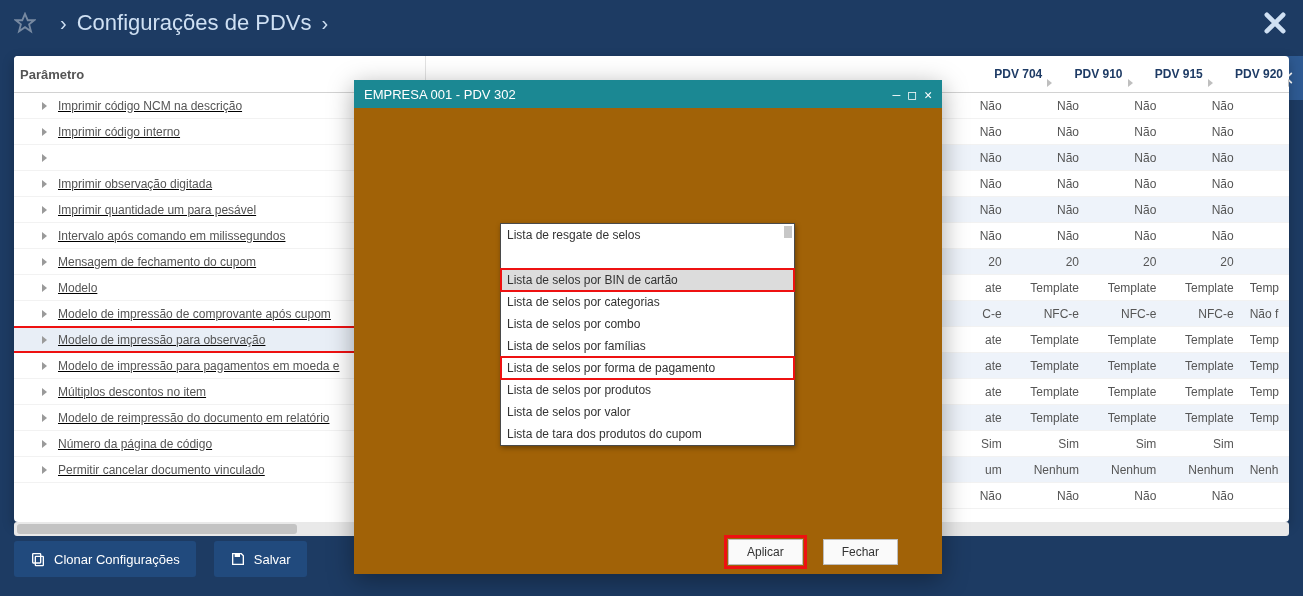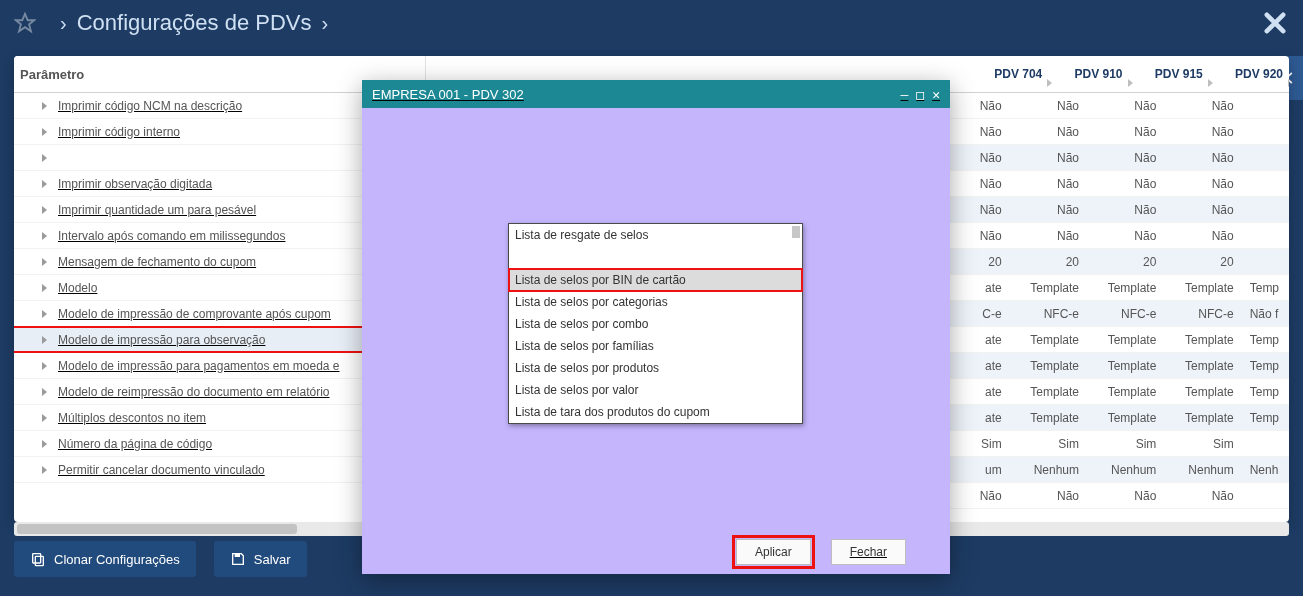--- a/index.html
+++ b/index.html
@@ -40,21 +40,21 @@
   .data-row.alt{background:#eef3fa;}
   .cell{width:82px; text-align:right; padding-right:10px; font-size:12px; color:#555; white-space:nowrap; overflow:hidden;}
   .gap{flex:0 0 auto;}
 
   
   .bottom-bar{position:absolute; left:14px; right:14px; bottom:14px; height:46px; background:#1d3b63; display:flex; align-items:center; gap:18px;}
   .btn-prim{background:#214a7d; color:#fff; border:none; height:36px; padding:0 16px; font-size:13px; display:flex; align-items:center; gap:8px; border-radius:3px; cursor:pointer;}
   .btn-prim svg{width:16px;height:16px;fill:#fff;}
 
   
-  .modal{position:absolute; left:362px; top:80px; width:588px; height:494px; background:#c4b5fd; box-shadow:0 6px 24px rgba(0,0,0,.35); z-index:20;text-decoration:underline;}
+  .modal{position:absolute; left:354px; top:80px; width:588px; height:494px; background:#a16207; box-shadow:0 6px 24px rgba(0,0,0,.35); z-index:20;}
   .modal-title{height:28px; background:#1b8893; color:#fff; font-size:13px; display:flex; align-items:center; padding:0 10px;}
   .modal-title .wctrl{margin-left:auto; display:flex; gap:8px;}
   .modal-title .wctrl span{cursor:pointer; font-family:monospace; font-size:13px; line-height:1;}
   .modal-body{position:relative; height:calc(100% - 28px - 44px);}
   .dropdown{position:absolute; left:146px; top:115px; width:295px; border:1px solid #4a4a4a; background:#fff; box-shadow:1px 2px 5px rgba(0,0,0,.35);}
   .dd-item{height:22px; font-size:12px; color:#333; padding:0 6px; display:flex; align-items:center; cursor:pointer; position:relative;}
   .dd-item.selected{background:#dcdcdc;margin-top:23px;}
   .dd-item.redbox::after{content:"";position:absolute;inset:-1px;border:2px solid #e11;pointer-events:none;}
   .dd-scroll{position:absolute;right:2px;top:2px;width:8px;height:12px;background:#c7c7c7;}
   .modal-footer{height:44px; display:flex; align-items:center; justify-content:flex-end; gap:20px; padding-right:44px;}
@@ -131,25 +131,25 @@
       <div class="param-row cutoff highlight highlight-box">
         <span class="expander"></span>
         <span class="txt">Modelo de impressão para observação</span>
       </div>
       <div class="param-row cutoff">
         <span class="expander"></span>
         <span class="txt">Modelo de impressão para pagamentos em moeda e</span>
       </div>
       <div class="param-row cutoff">
         <span class="expander"></span>
+        <span class="txt">Múltiplos descontos no item</span>
+      </div>
+      <div class="param-row cutoff">
+        <span class="expander"></span>
         <span class="txt">Modelo de reimpressão do documento em relatório</span>
-      </div>
-      <div class="param-row cutoff">
-        <span class="expander"></span>
-        <span class="txt">Múltiplos descontos no item</span>
       </div>
       <div class="param-row cutoff">
         <span class="expander"></span>
         <span class="txt">Número da página de código</span>
       </div>
       <div class="param-row cutoff">
         <span class="expander"></span>
         <span class="txt">Permitir cancelar documento vinculado</span>
       </div>
     </div>
@@ -325,20 +325,21 @@
     </span>
   </div>
   <div class="modal-body">
     <div class="dropdown" id="dd-list">
       <span class="dd-scroll"></span>
     <div class="dd-item">Lista de resgate de selos</div>
         <div class="dd-item selected redbox">Lista de selos por BIN de cartão</div>
         <div class="dd-item">Lista de selos por categorias</div>
         <div class="dd-item">Lista de selos por combo</div>
         <div class="dd-item">Lista de selos por famílias</div>
+        <div class="dd-item redbox">Lista de selos por forma de pagamento</div>
         <div class="dd-item">Lista de selos por produtos</div>
         <div class="dd-item">Lista de selos por valor</div>
         <div class="dd-item">Lista de tara dos produtos do cupom</div>
       </div>
   </div>
   <div class="modal-footer">
     <span class="btn-wrap"><button class="btn-sec red">Aplicar</button></span>
     <button class="btn-sec">Fechar</button>
   </div>
 </div>

